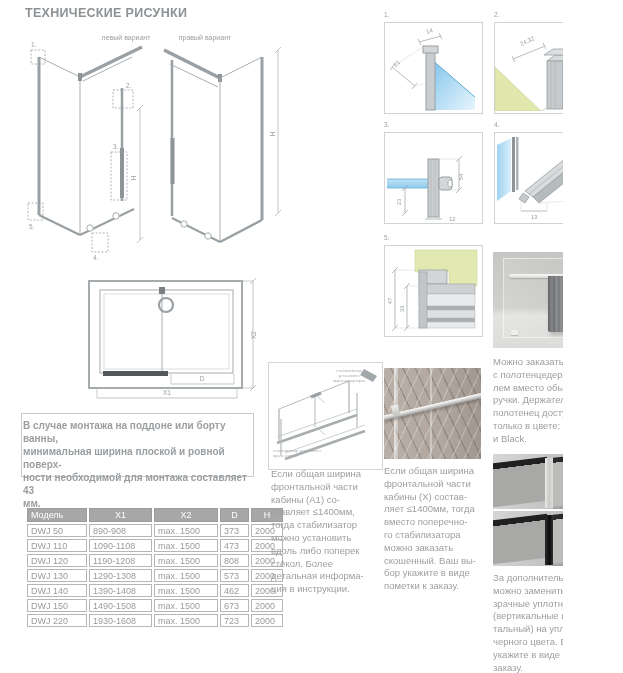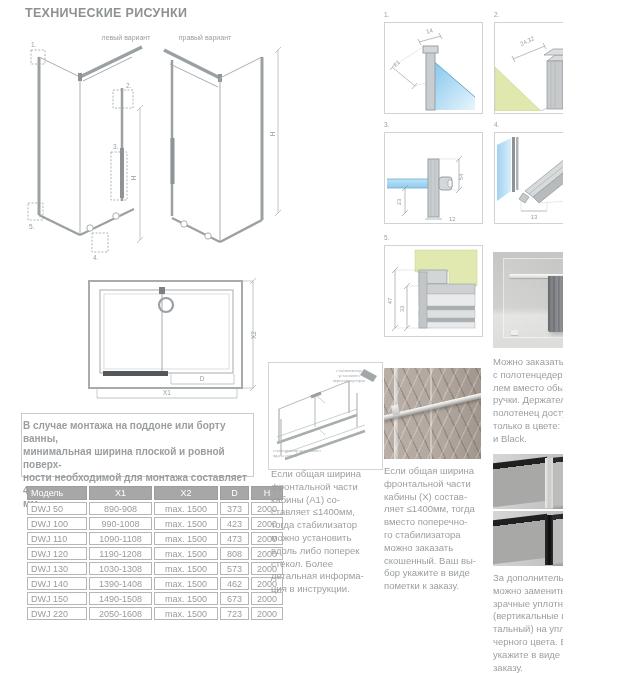--- a/index.html
+++ b/index.html
@@ -8,25 +8,25 @@
   .abs{position:absolute;}
   .page-title{left:25px;top:6px;font-size:12.5px;font-weight:bold;letter-spacing:.3px;color:#8d9194;}
   .note{font-size:9.5px;line-height:12.8px;color:#9b9fa2;white-space:pre-line;}
   .note-box{left:21px;top:413px;width:233px;height:64px;border:1px solid #c9cbcc;
             padding:5px 1px;box-sizing:border-box;font-size:10px;line-height:13px;
             color:#9a9ea1;white-space:pre-line;background:#fff;font-weight:bold;}
   .detail-box{position:absolute;border:1px solid #d0d2d3;background:#fff;}
   .detail-num{position:absolute;font-size:6.5px;color:#9b9fa2;}
   svg text{font-family:"Liberation Sans",sans-serif;}
   
-  .spec-table{position:absolute;left:25px;top:484px;border-collapse:separate;border-spacing:2px 2px;}
+  .spec-table{position:absolute;left:25px;top:506px;border-collapse:separate;border-spacing:2px 2px;}
   .spec-table th{background:#a7a7a7;color:#ffffff;font-weight:normal;border:1px solid #9d9d9d;
                  font-size:9px;padding:1px 3px;text-align:center;}
   .spec-table td{border:1px solid #b6b6b6;color:#9b9b9b;font-size:9px;padding:0 3px;height:11px;
-                 text-align:center;background:#fff;}
+                 text-align:left;background:#fff;}
   .spec-table th:first-child,.spec-table td:first-child{text-align:left;}
   .spec-table th:nth-child(1){width:52px;} .spec-table th:nth-child(2){width:55px;}
   .spec-table th:nth-child(3){width:56px;} .spec-table th:nth-child(4){width:21px;}
   .spec-table th:nth-child(5){width:24px;}
   
   .inset-box{left:268px;top:362px;width:113px;height:106px;border:1px solid #d4d4d4;background:#fff;}
   .tiny-label{position:absolute;font-size:4px;line-height:1.2;color:#a8acaf;white-space:pre-line;}
   
   .photo{position:absolute;overflow:hidden;}
   .photo-towel{left:493px;top:252px;width:130px;height:96px;
@@ -195,64 +195,57 @@
       </thead>
     <tbody>
         <tr>
           <td>DWJ 50</td>
           <td>890-908</td>
           <td>max. 1500</td>
           <td>373</td>
           <td>2000</td>
         </tr>
         <tr>
-          <td>DWJ 100</td>
-          <td>990-1008</td>
-          <td>max. 1500</td>
-          <td>423</td>
-          <td>2000</td>
-        </tr>
-        <tr>
           <td>DWJ 110</td>
           <td>1090-1108</td>
           <td>max. 1500</td>
           <td>473</td>
           <td>2000</td>
         </tr>
         <tr>
           <td>DWJ 120</td>
           <td>1190-1208</td>
           <td>max. 1500</td>
           <td>808</td>
           <td>2000</td>
         </tr>
         <tr>
           <td>DWJ 130</td>
-          <td>1030-1308</td>
+          <td>1290-1308</td>
           <td>max. 1500</td>
           <td>573</td>
           <td>2000</td>
         </tr>
         <tr>
           <td>DWJ 140</td>
           <td>1390-1408</td>
           <td>max. 1500</td>
           <td>462</td>
           <td>2000</td>
         </tr>
         <tr>
           <td>DWJ 150</td>
           <td>1490-1508</td>
           <td>max. 1500</td>
           <td>673</td>
           <td>2000</td>
         </tr>
         <tr>
           <td>DWJ 220</td>
-          <td>2050-1608</td>
+          <td>1930-1608</td>
           <td>max. 1500</td>
           <td>723</td>
           <td>2000</td>
         </tr>
       </tbody>
   </table>
 
   <div class="abs note" style="left:271px;top:468px;width:112px">Если общая ширина
 фронтальной части
 кабины (А1) со-

